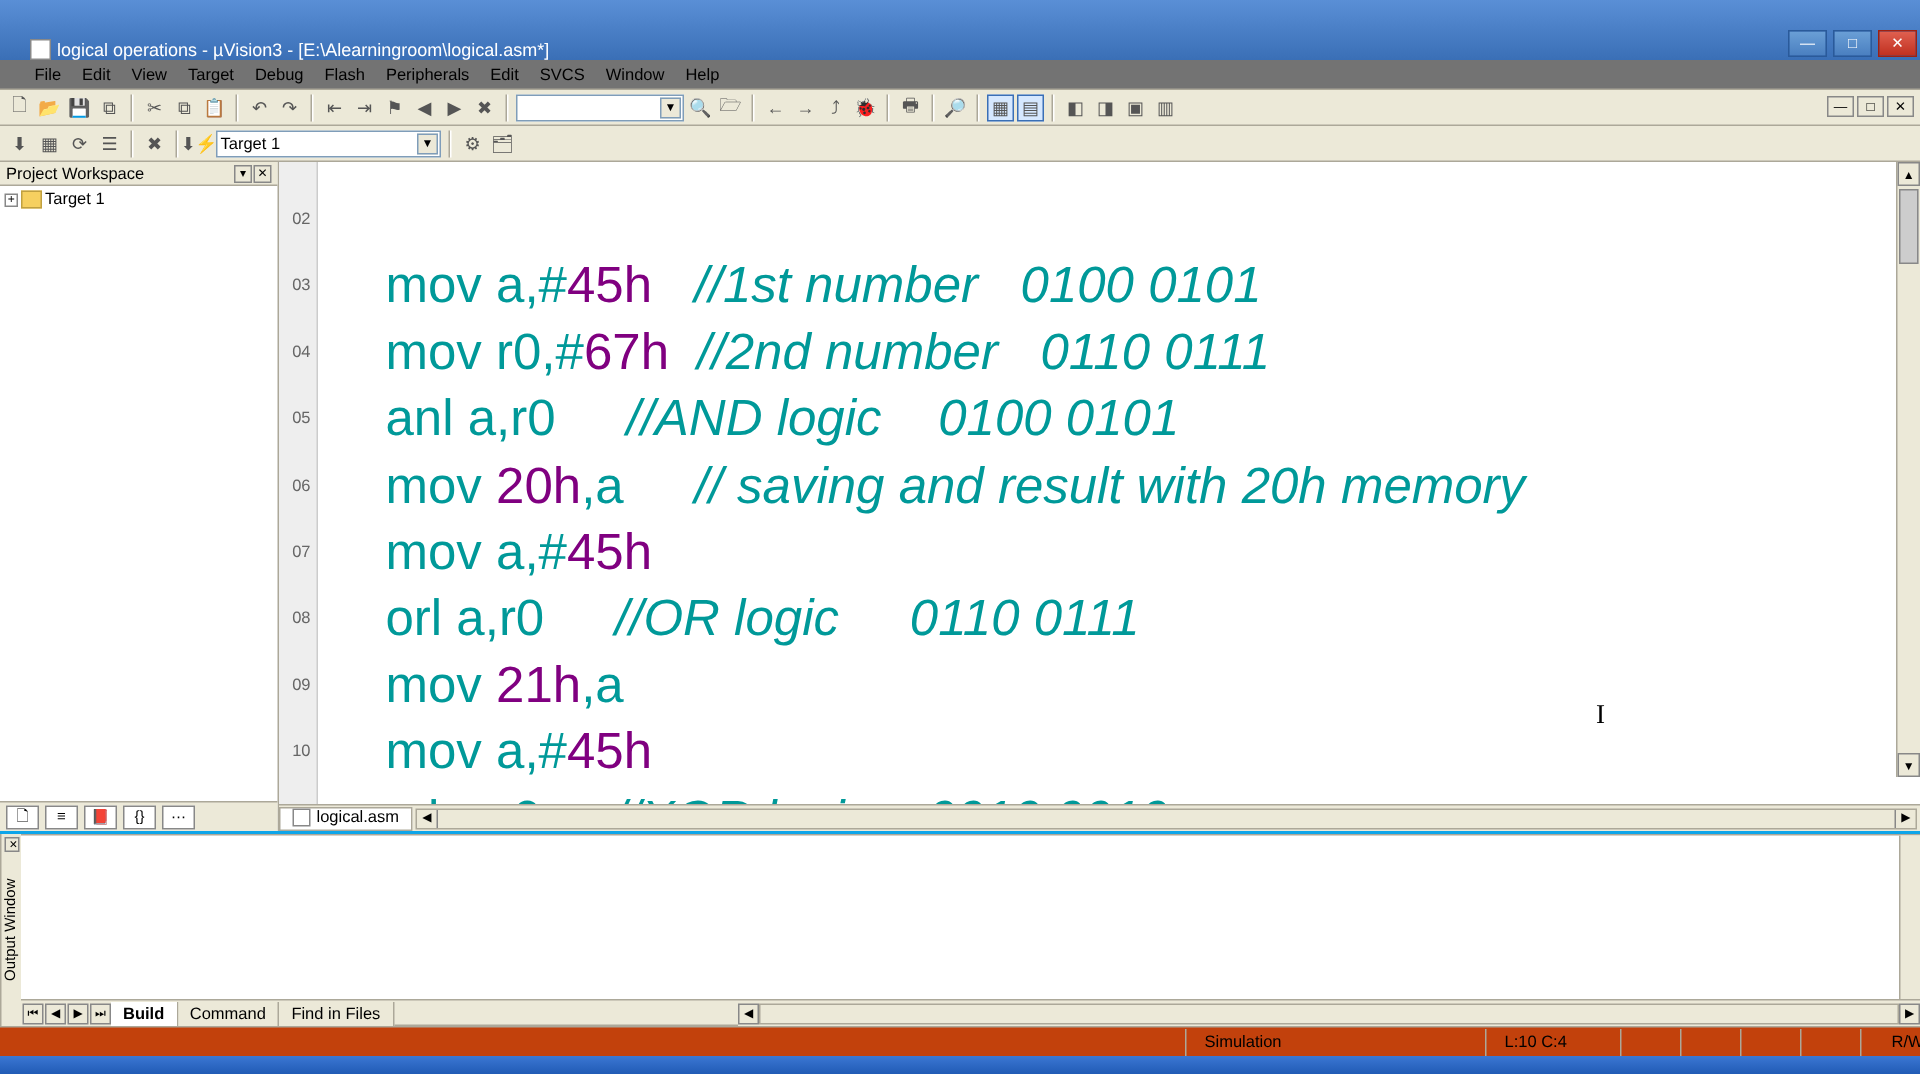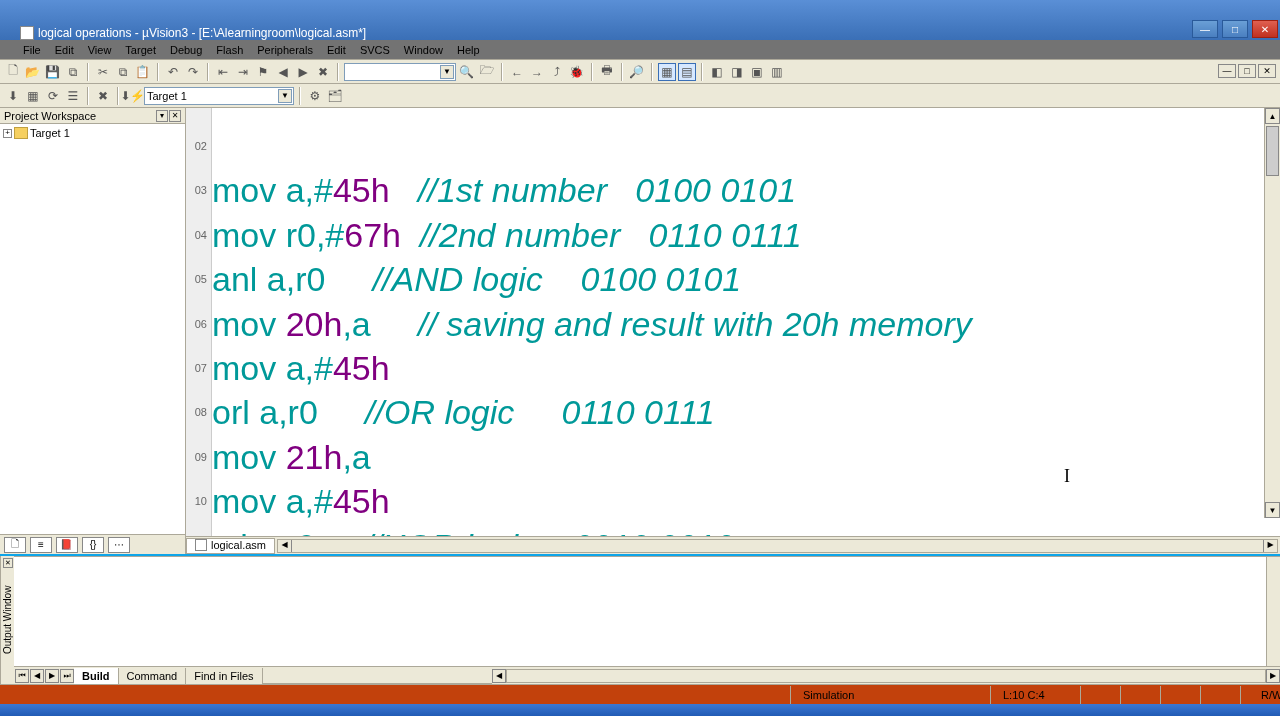--- a/index.html
+++ b/index.html
@@ -42,21 +42,21 @@
 .workspace .tree-item .folder { width:14px; height:12px; background:#f6d060; border:1px solid #c0a040;}
 .workspace .bottom-tabs { height:20px; background:#ece9d8; border-top:1px solid #aca899; display:flex; align-items:center; gap:4px; padding:0 4px;}
 .workspace .bottom-tabs .bt { width:22px; height:16px; border:1px solid #888; background:#fff; display:flex;align-items:center;justify-content:center; font-size:10px;}
 
 
 .editor-wrap { flex:1; position:relative; display:flex; flex-direction:column;}
 .editor-scroll { flex:1; display:flex; overflow:hidden; position:relative;}
 .gutter { width: 26px; background:#eee; border-right:1px solid #ccc; text-align:right; padding-right:4px; font-family:"Consolas","Courier New",monospace; font-size:11px; color:#666; padding-top:16px;}
 .gutter div { height:44.4px; line-height:44.4px;}
 .code { flex:1; font-family:"Consolas","Courier New",monospace; font-size:34px; line-height:44.4px; white-space:pre; padding-top:16px; overflow:hidden; position:relative;}
-.code .line { display:block;}
+.code .line { display:block;padding-left:45px;}
 .kw { color:#009999; }
 .num { color:#800080; }
 .cmt { color:#009999; font-style:italic; }
 .editor-vscroll { position:absolute; right:0; top:0; bottom:18px; width:16px; background:#ece9d8; border-left:1px solid #aca899;}
 .editor-vscroll .arrow { height:16px; background:#ece9d8; border:1px solid #888; display:flex;align-items:center;justify-content:center;font-size:8px;}
 .editor-vscroll .thumb { position:absolute; top:18px; height:50px; left:1px; right:1px; background:#cdcdcd; border:1px solid #888;}
 .editor-hscroll { height:18px; background:#ece9d8; border-top:1px solid #aca899; display:flex; align-items:center;}
 .editor-hscroll .file-tab { height:16px; background:#fff; border:1px solid #aca899; padding:0 8px; font-size:11px; display:flex; gap:4px;}
 .editor-hscroll .file-tab .doc-icon { width:12px;height:12px; background:#fff; border:1px solid #888;}
 .editor-hscroll .hbar { flex:1; height:14px; background:#ece9d8; border:1px solid #aca899; margin: 0 2px; position:relative;}

